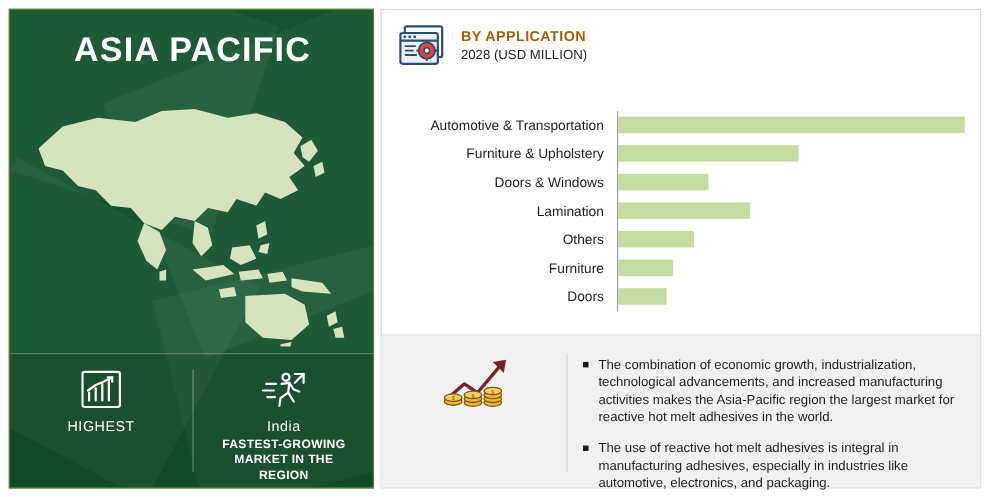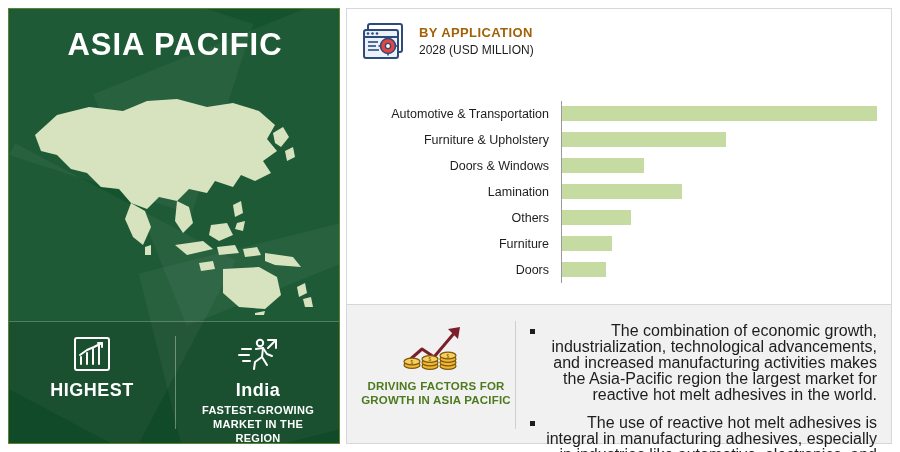--- a/index.html
+++ b/index.html
@@ -67,21 +67,21 @@
   }
   .stat + .stat::before {
     content: "";
     position: absolute;
     left: 0; top: 14px; bottom: 14px;
     width: 1px;
     background: rgba(255,255,255,0.35);
   }
   .stat-icon { height: 44px; display: flex; align-items: center; justify-content: center; }
   .stat-title {
-    font-size: 18px; font-weight: bold; letter-spacing: .5px;
+    font-size: 13px; font-weight: normal; letter-spacing: .5px;
     margin-top: 4px;
   }
   .stat-sub {
     font-size: 11px; font-weight: bold; letter-spacing: .3px;
     line-height: 14px; margin-top: 2px;
     padding: 0 18px;
   }
 
   
   .right-panel {
@@ -165,25 +165,24 @@
     background: #cfcfcf;
     margin: 4px 12px 4px 4px;
   }
   .drivers-right {
     flex: 1;
     padding-top: 6px;
   }
   .bullet {
     position: relative;
     padding-left: 16px;
-    font-size: 16px;
+    font-size: 12px;
     line-height: 16px;
     color: #1d1d1d;
     margin-bottom: 12px;
-    text-align: right;
   }
   .bullet::before {
     content: "";
     position: absolute;
     left: 2px; top: 6px;
     width: 5px; height: 5px;
     background: #1d1d1d;
   }
 </style>
 </head>
@@ -378,21 +377,20 @@
               <g>
                 <ellipse cx="48" cy="47" rx="8" ry="3.4" fill="#f2b630" stroke="#7b5a10" stroke-width="1.2"></ellipse>
                 <ellipse cx="48" cy="43.5" rx="8" ry="3.4" fill="#f2b630" stroke="#7b5a10" stroke-width="1.2"></ellipse>
                 <ellipse cx="48" cy="40" rx="8" ry="3.4" fill="#f2b630" stroke="#7b5a10" stroke-width="1.2"></ellipse>
                 <ellipse cx="48" cy="36.5" rx="8" ry="3.4" fill="#f7cf5c" stroke="#7b5a10" stroke-width="1.2"></ellipse>
                 <text x="48" y="38.9" font-size="5" text-anchor="middle" fill="#7b5a10" font-family="Liberation Sans, sans-serif">$</text>
               </g>
             </g>
           </svg>
         </div>
-        <div class="drivers-title">DRIVING FACTORS FOR GROWTH IN ASIA PACIFIC</div>
       </div>
       <div class="drivers-sep"></div>
       <div class="drivers-right">
         <div class="bullet">The combination of economic growth, industrialization, technological advancements, and increased manufacturing activities makes the Asia-Pacific region the largest market for reactive hot melt adhesives in the world.</div>
         <div class="bullet">The use of reactive hot melt adhesives is integral in manufacturing adhesives, especially in industries like automotive, electronics, and packaging.</div>
       </div>
     </div>
 
   </div>
 </div>

